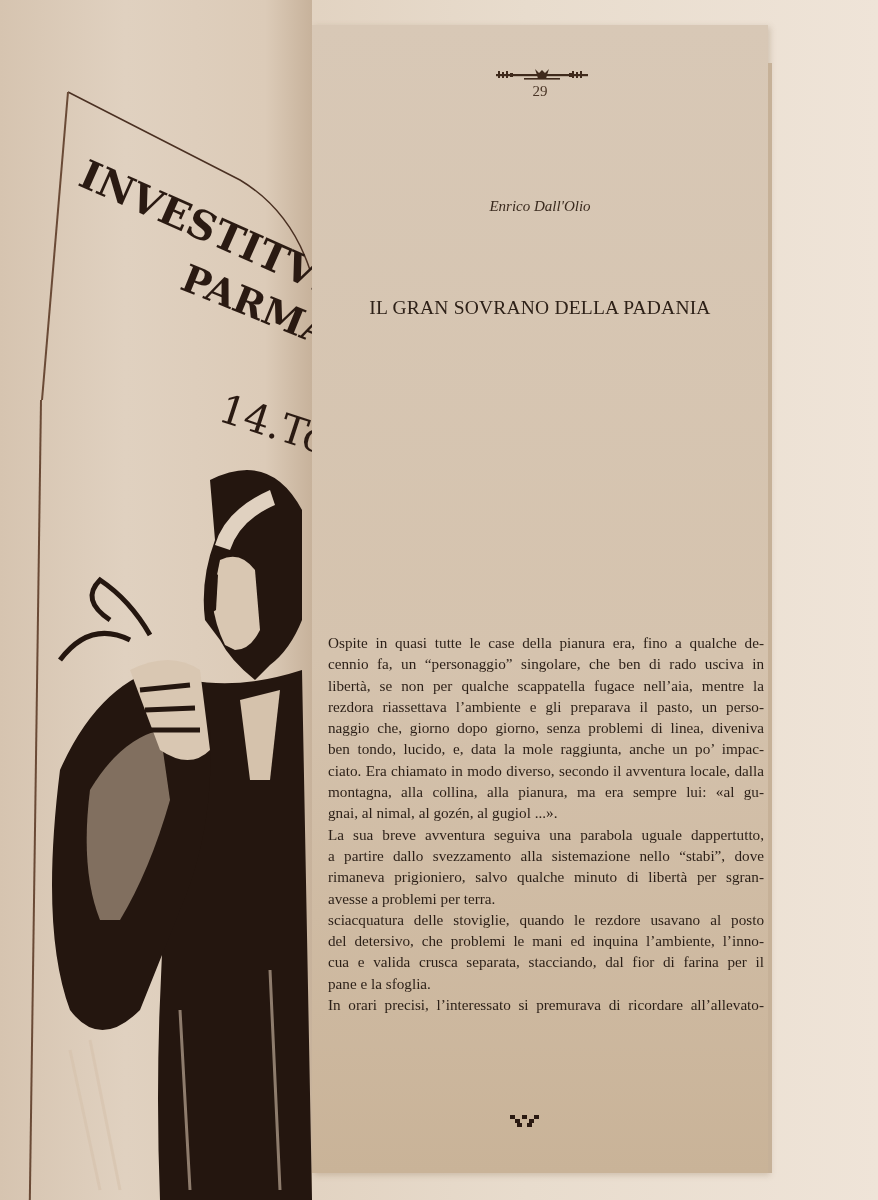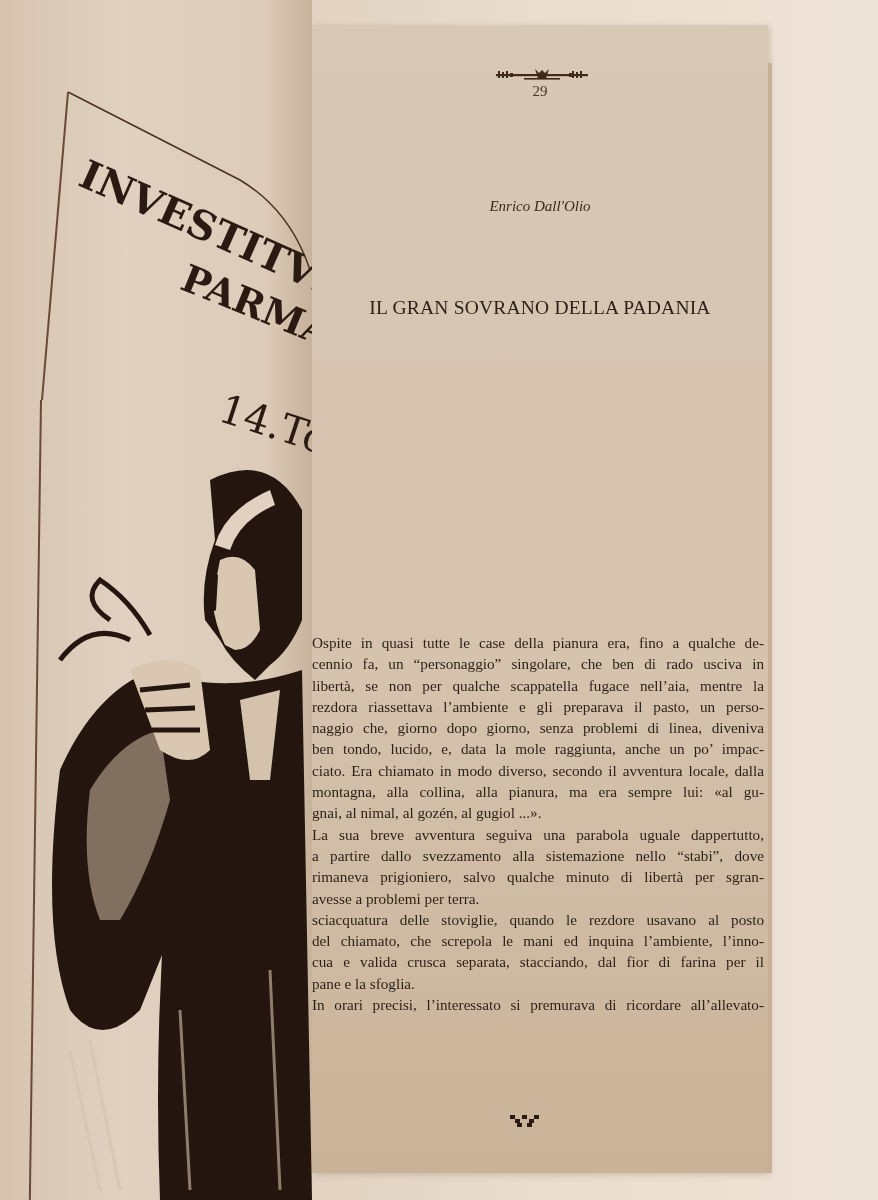--- a/index.html
+++ b/index.html
@@ -35,21 +35,21 @@
     }
     .title {
       position: absolute; left: 0; right: 0; top: 272px; text-align: center;
       font-size: 19.5px; color: #2e2118; letter-spacing: 0.2px;
     }
     .body-text {
       position: absolute; left: 0; top: 607px; width: 452px;
       font-size: 15.2px; line-height: 21.3px; color: #2b1f17;
       text-align: justify;
     }
-    .body-text .line { display: block; white-space: nowrap; text-align-last: justify; }
+    .body-text .line { display: block; white-space: nowrap; text-align-last: justify; margin-left: 16px; }
     .body-text .line.last { text-align-last: left; }
     .footer-mark {
       position: absolute; left: 198px; top: 1090px; width: 30px; height: 12px;
     }
     
     .left-page {
       position: absolute; left: 0; top: 0; width: 312px; height: 1200px;
       background: linear-gradient(90deg, #d6c4b0 0%, #e0d1c0 40%, #dccbb8 85%, #c7b29b 100%);
       overflow: hidden;
     }
@@ -102,21 +102,21 @@
     <span class="line">naggio che, giorno dopo giorno, senza problemi di linea, diveniva</span>
     <span class="line">ben tondo, lucido, e, data la mole raggiunta, anche un po’ impac-</span>
     <span class="line">ciato. Era chiamato in modo diverso, secondo il avventura locale, dalla</span>
     <span class="line">montagna, alla collina, alla pianura, ma era sempre lui: «al gu-</span>
     <span class="line last">gnai, al nimal, al gozén, al gugiol ...».</span>
     <span class="line">La sua breve avventura seguiva una parabola uguale dappertutto,</span>
     <span class="line">a partire dallo svezzamento alla sistemazione nello “stabi”, dove</span>
     <span class="line">rimaneva prigioniero, salvo qualche minuto di libertà per sgran-</span>
     <span class="line last">avesse a problemi per terra.</span>
     <span class="line">sciacquatura delle stoviglie, quando le rezdore usavano al posto</span>
-    <span class="line">del chiamato, che screpola le mani ed inquina l’ambiente, l’inno-</span>
+    <span class="line">del detersivo, che problemi le mani ed inquina l’ambiente, l’inno-</span>
     <span class="line">cua e valida crusca separata, stacciando, dal fior di farina per il</span>
     <span class="line last">pane e la sfoglia.</span>
     <span class="line">In orari precisi, l’interessato si premurava di ricordare all’allevato-</span>
   </div>
 
   <svg class="footer-mark" viewBox="0 0 30 12">
     <g fill="#2a1a12">
       <rect x="0" y="0" width="5" height="4"></rect>
         <rect x="12" y="0" width="5" height="4"></rect>
         <rect x="24" y="0" width="5" height="4"></rect>

